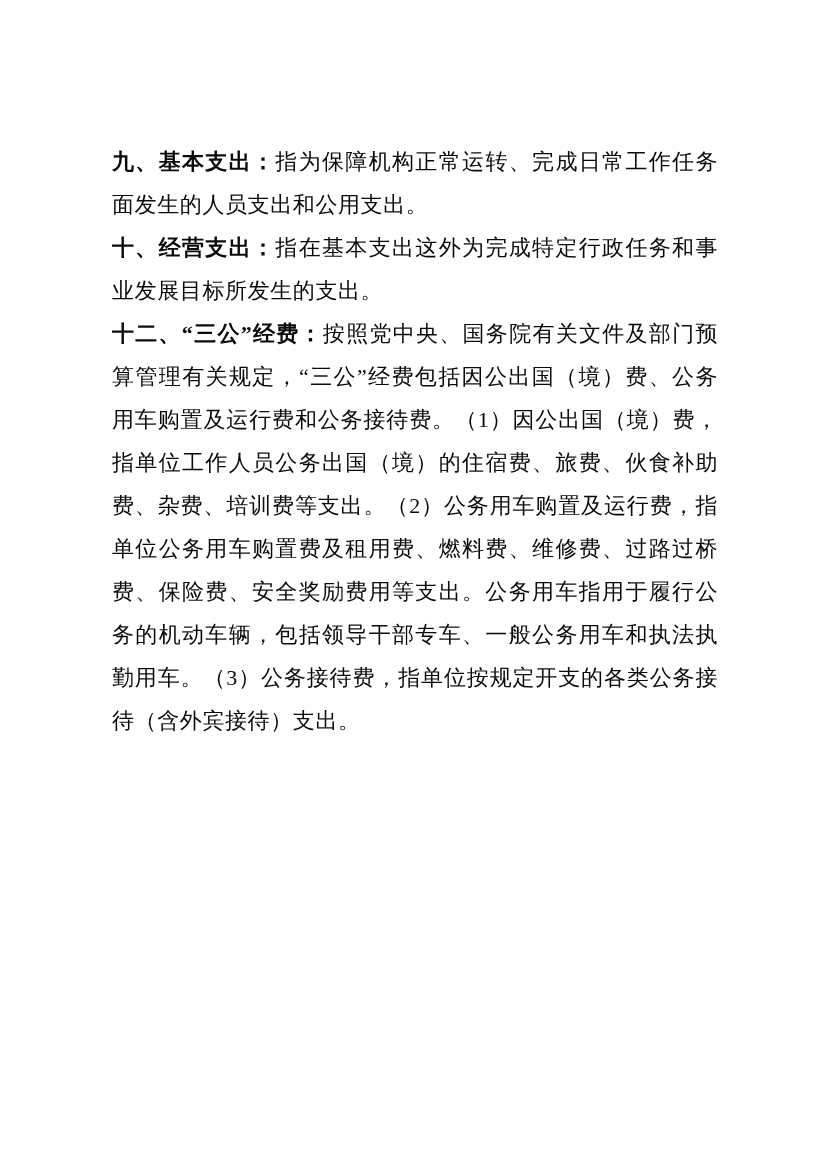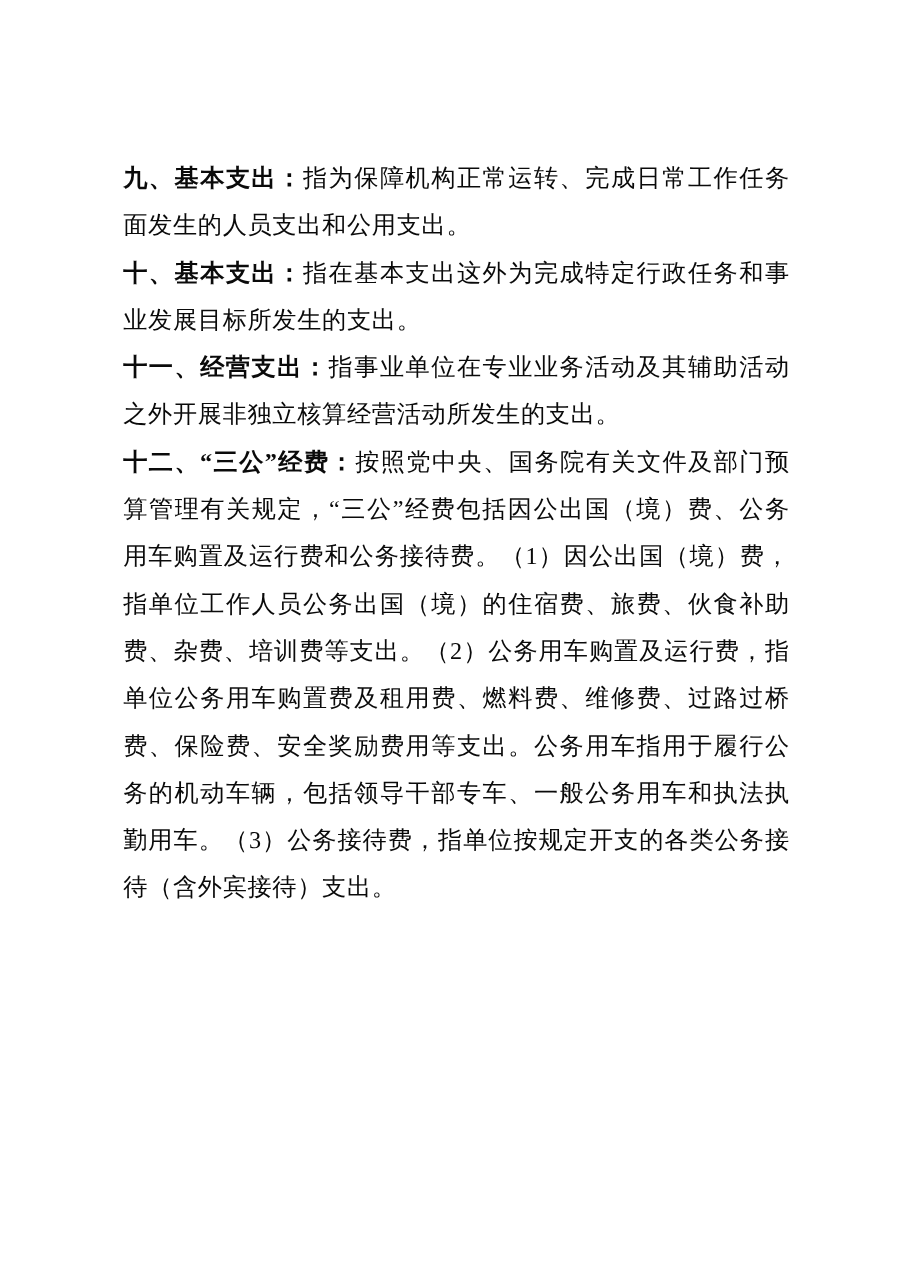--- a/index.html
+++ b/index.html
@@ -39,20 +39,19 @@
     font-weight: 700;
   }
 </style>
 </head>
 <body style="background: rgb(255, 255, 255);">
 
 <div class="page">
   <div class="doc-body" style="color: rgb(10, 10, 10);">
   <p class="para"><span class="para-label">九、基本支出：</span><span>指为保障机构正常运转、完成日常工作任务面发生的人员支出和公用支出。</span></p>
 
-  <p class="para"><span class="para-label">十、基本支出：</span><span>指在基本支出这外为完成特定行政任务和事业发展目标所发生的支出。</span></p>
+  <p class="para"><span class="para-label">十、经营支出：</span><span>指在基本支出这外为完成特定行政任务和事业发展目标所发生的支出。</span></p>
 
-  <p class="para"><span class="para-label">十一、经营支出：</span><span>指事业单位在专业业务活动及其辅助活动之外开展非独立核算经营活动所发生的支出。</span></p>
 
   <p class="para"><span class="para-label">十二、“三公”经费：</span><span>按照党中央、国务院有关文件及部门预算管理有关规定，“三公”经费包括因公出国（境）费、公务用车购置及运行费和公务接待费。（1）因公出国（境）费，指单位工作人员公务出国（境）的住宿费、旅费、伙食补助费、杂费、培训费等支出。（2）公务用车购置及运行费，指单位公务用车购置费及租用费、燃料费、维修费、过路过桥费、保险费、安全奖励费用等支出。公务用车指用于履行公务的机动车辆，包括领导干部专车、一般公务用车和执法执勤用车。（3）公务接待费，指单位按规定开支的各类公务接待（含外宾接待）支出。</span></p>
 
 </div>
 </div>
 
 </body></html>

